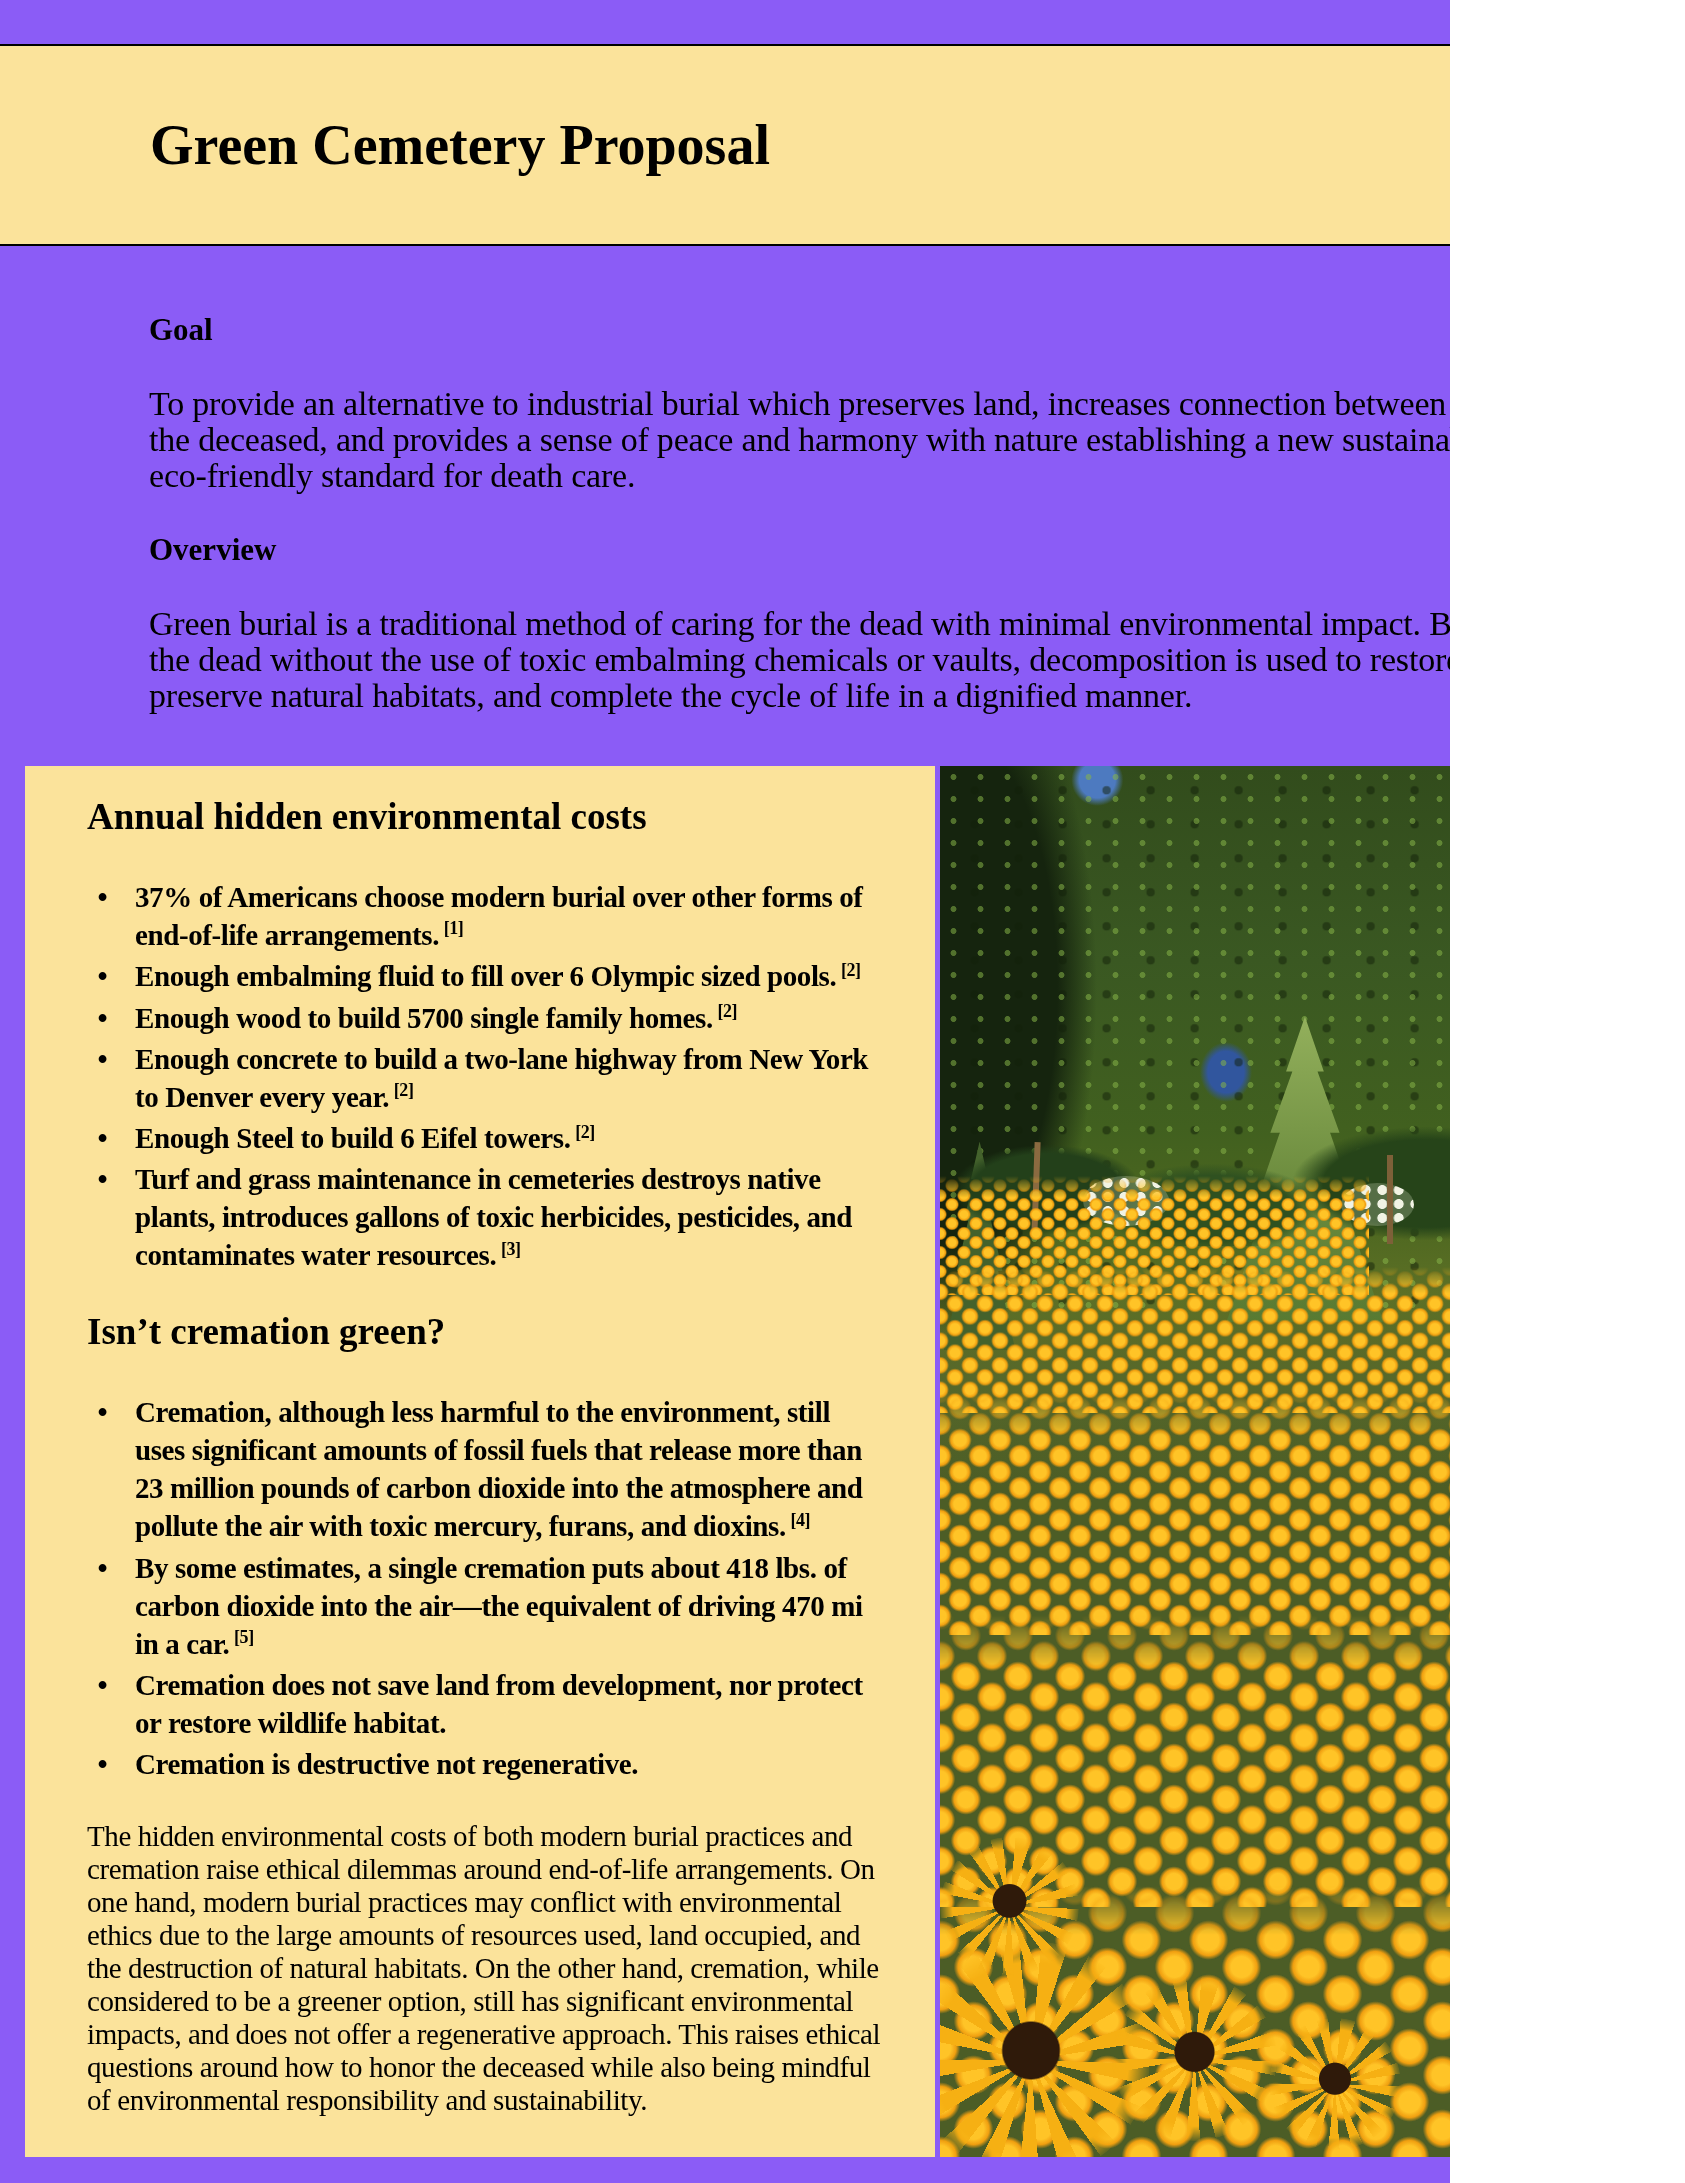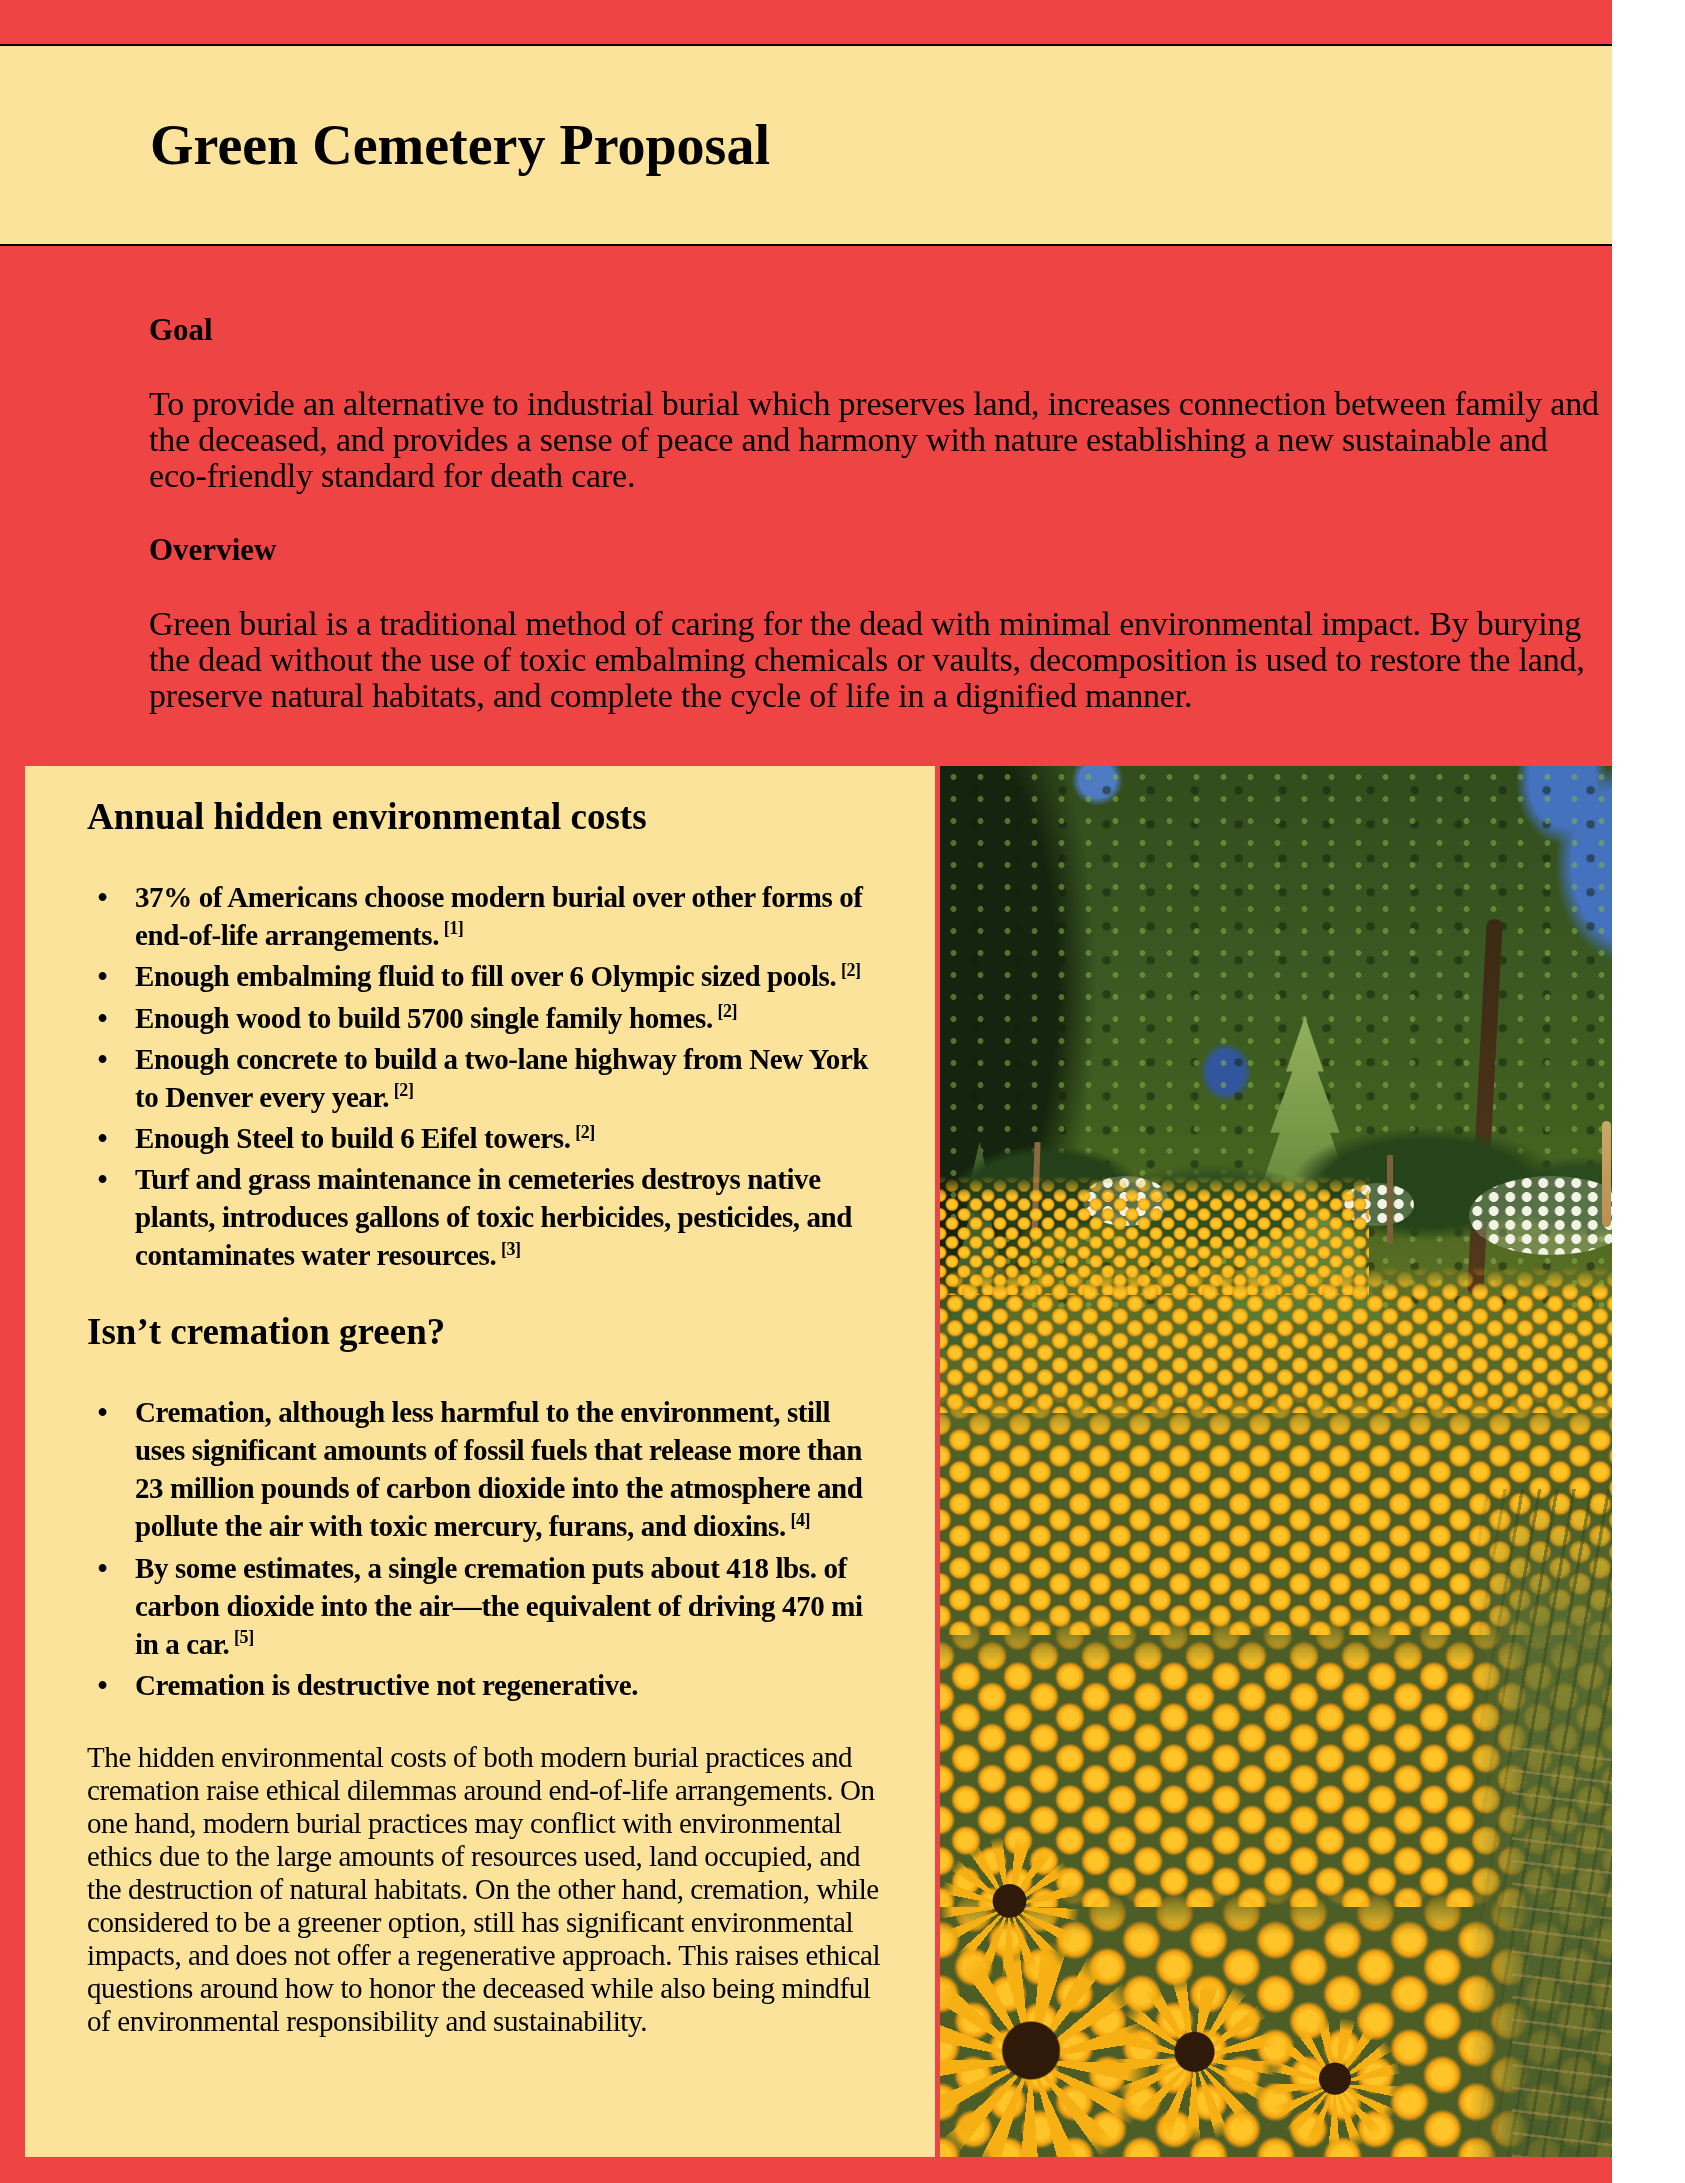--- a/index.html
+++ b/index.html
@@ -1,17 +1,17 @@
 <!DOCTYPE html>
 <html style="font-size:10.6px"><head>
 <meta charset="utf-8">
 <style>
   html,body{margin:0;padding:0;background:#ffffff;}
   .page{
-    position:relative;width:1612px;height:2183px;background:#ef4444;
+    position:relative;width:1450px;height:2183px;background:#8b5cf6;
     font-family:"Liberation Serif", serif;color:#000;overflow:hidden;
   }
   
   .banner{
     position:absolute;left:0;top:44px;width:1626px;height:202px;
     background:#FBE39B;box-sizing:border-box;
     border-top:2px solid #000;border-right:2px solid #000;border-bottom:2px solid #000;
     display:flex;align-items:center;
   }
   .banner h1{
@@ -150,20 +150,21 @@
           <li><span>Enough embalming fluid to fill over 6 Olympic sized pools.</span><sup>[2]</sup></li>
           <li><span>Enough wood to build 5700 single family homes.</span><sup>[2]</sup></li>
           <li><span>Enough concrete to build a two-lane highway from New York to Denver every year.</span><sup>[2]</sup></li>
           <li><span>Enough Steel to build 6 Eifel towers.</span><sup>[2]</sup></li>
           <li><span>Turf and grass maintenance in cemeteries destroys native plants, introduces gallons of toxic herbicides, pesticides, and contaminates water resources.</span><sup>[3]</sup></li>
         </ul>
       <h3 class="second">Isn’t cremation green?</h3>
       <ul>
           <li><span>Cremation, although less harmful to the environment, still uses significant amounts of fossil fuels that release more than 23 million pounds of carbon dioxide into the atmosphere and pollute the air with toxic mercury, furans, and dioxins.</span><sup>[4]</sup></li>
           <li><span>By some estimates, a single cremation puts about 418 lbs. of carbon dioxide into the air—the equivalent of driving 470 mi in a car.</span><sup>[5]</sup></li>
+          <li><span>Cremation does not save land from development, nor protect or restore wildlife habitat.</span></li>
           <li><span>Cremation is destructive not regenerative.</span></li>
         </ul>
       <p class="summary">The hidden environmental costs of both modern burial practices and cremation raise ethical dilemmas around end-of-life arrangements. On one hand, modern burial practices may conflict with environmental ethics due to the large amounts of resources used, land occupied, and the destruction of natural habitats. On the other hand, cremation, while considered to be a greener option, still has significant environmental impacts, and does not offer a regenerative approach. This raises ethical questions around how to honor the deceased while also being mindful of environmental responsibility and sustainability.</p>
     </div>
 
     <div class="photo" role="img" aria-label="Field of yellow black-eyed Susan wildflowers with dark green trees, a light-green evergreen, white flowering bushes, and wooden stakes in the background">
       <div class="p-base"></div>
       <div class="p-leaves"></div>
       <div class="p-trunk"></div>
       <div class="p-pine-left"></div>

